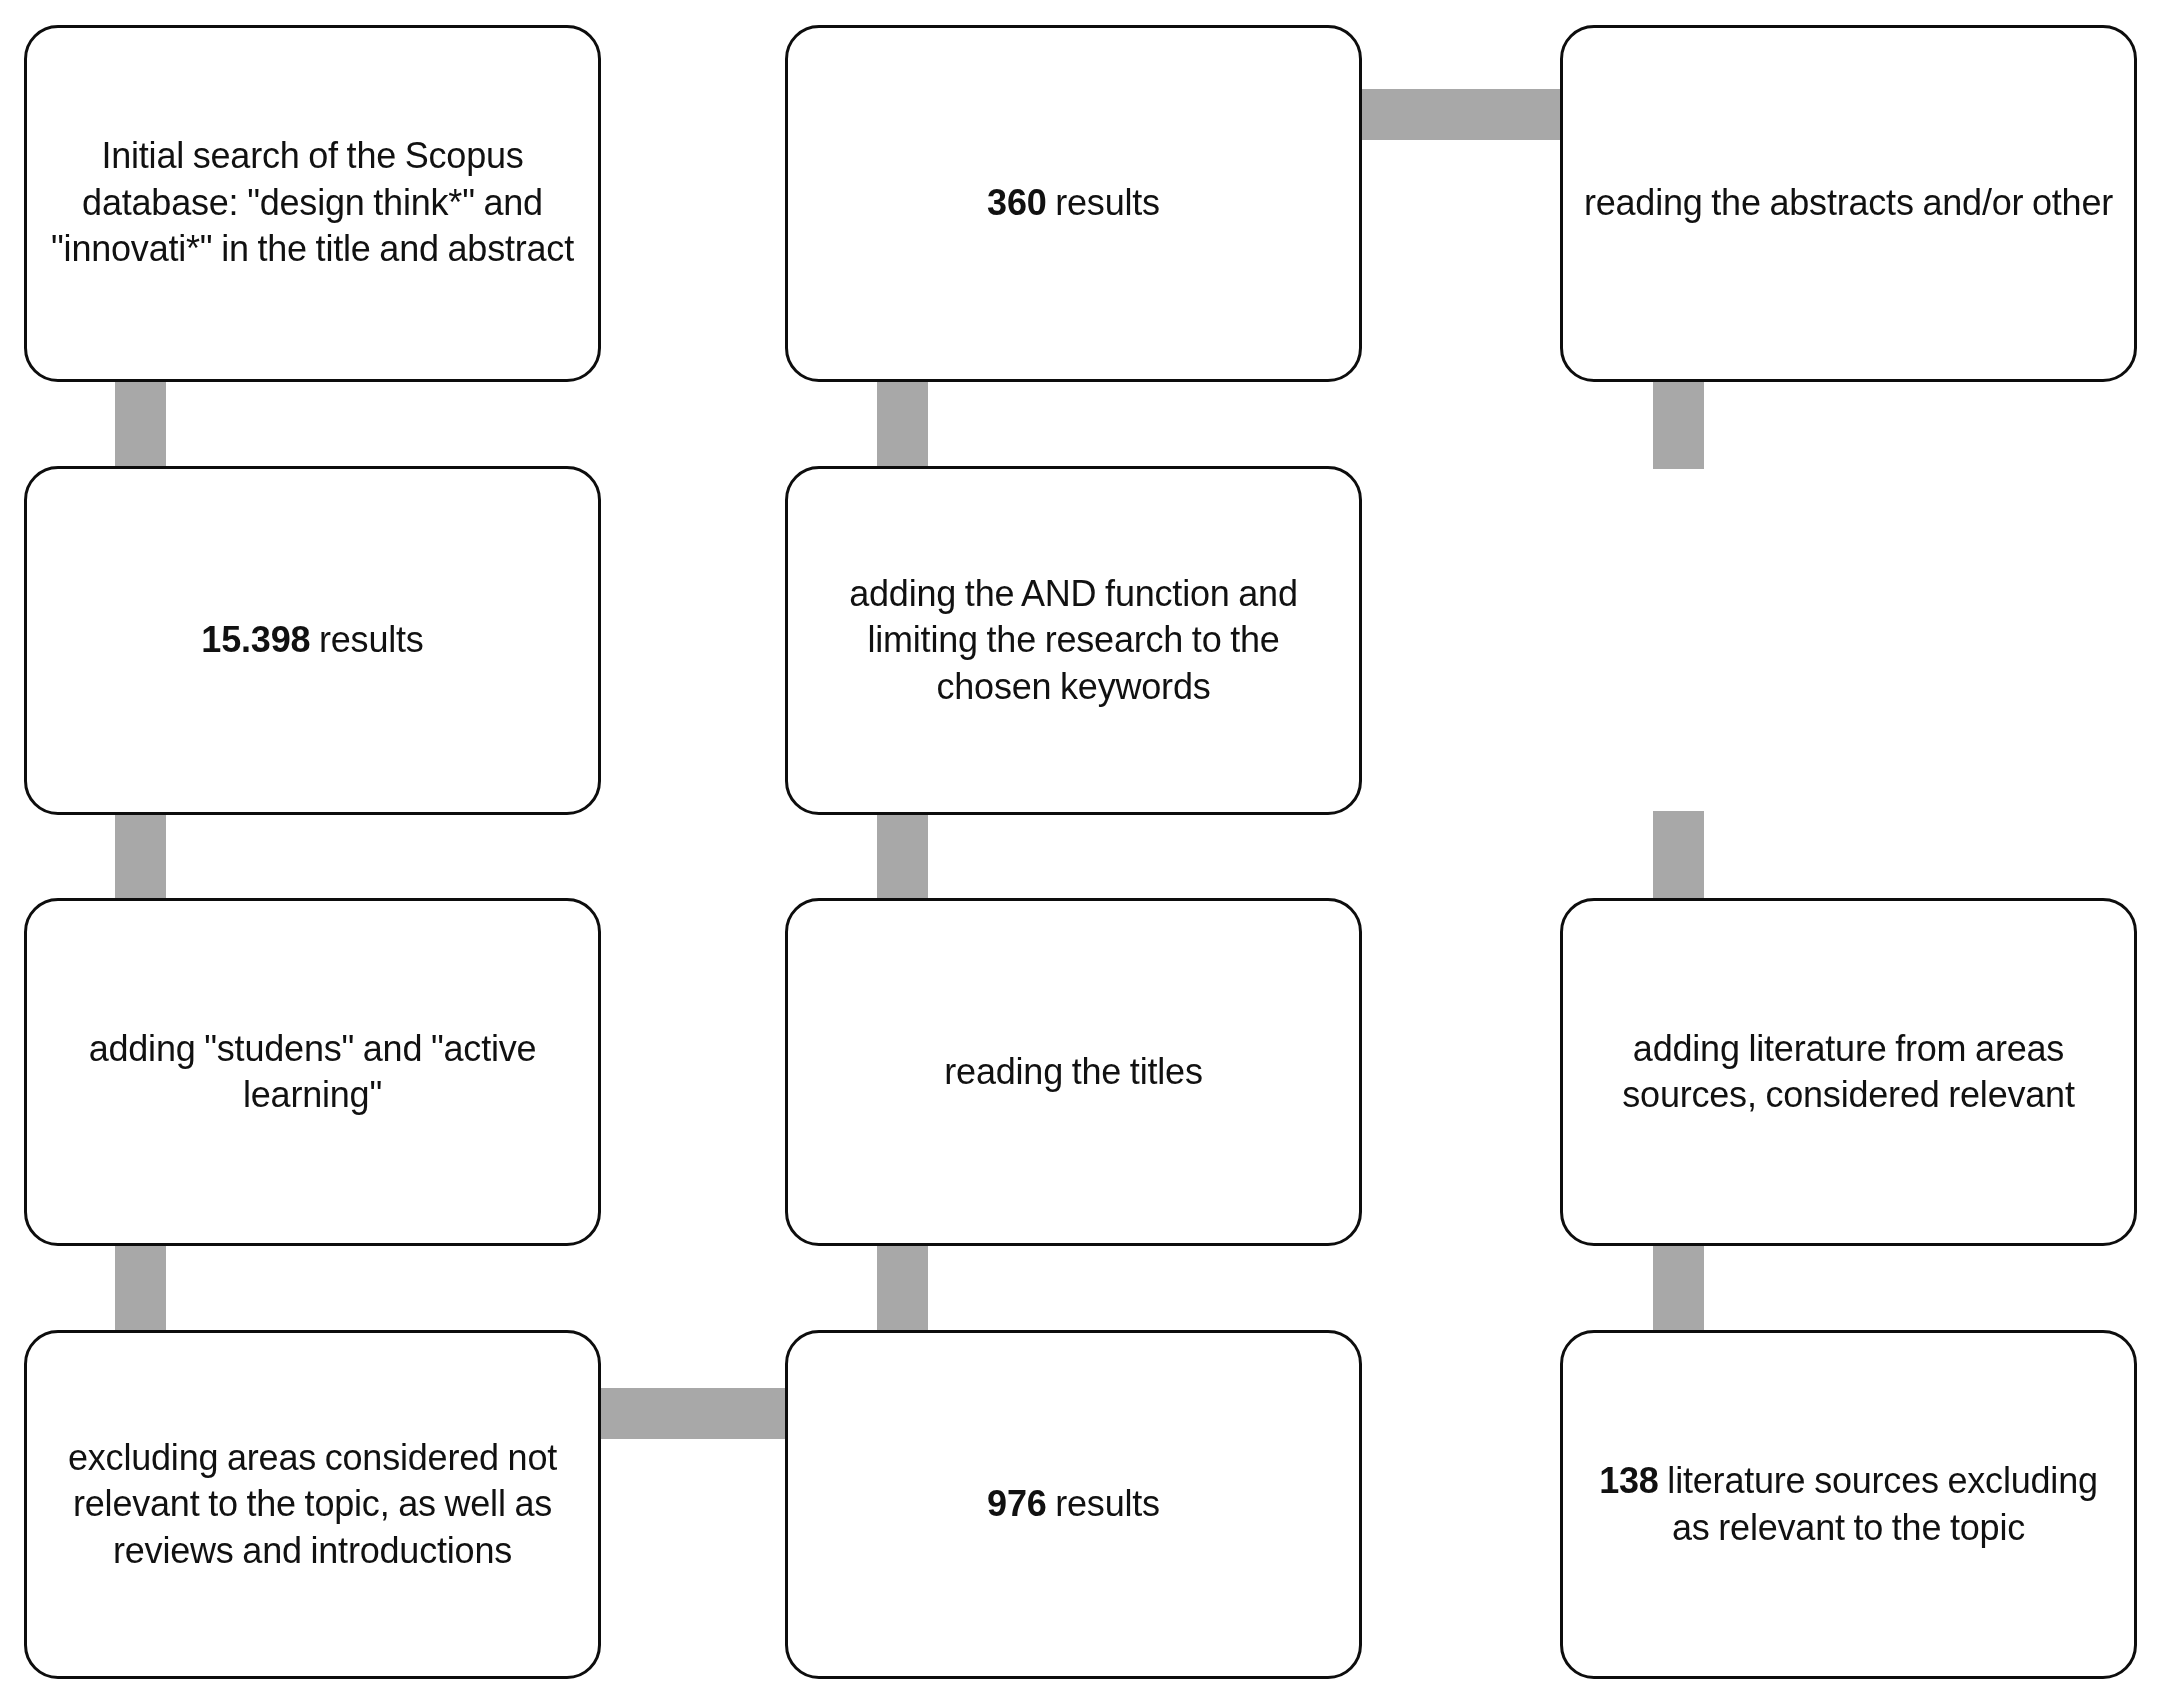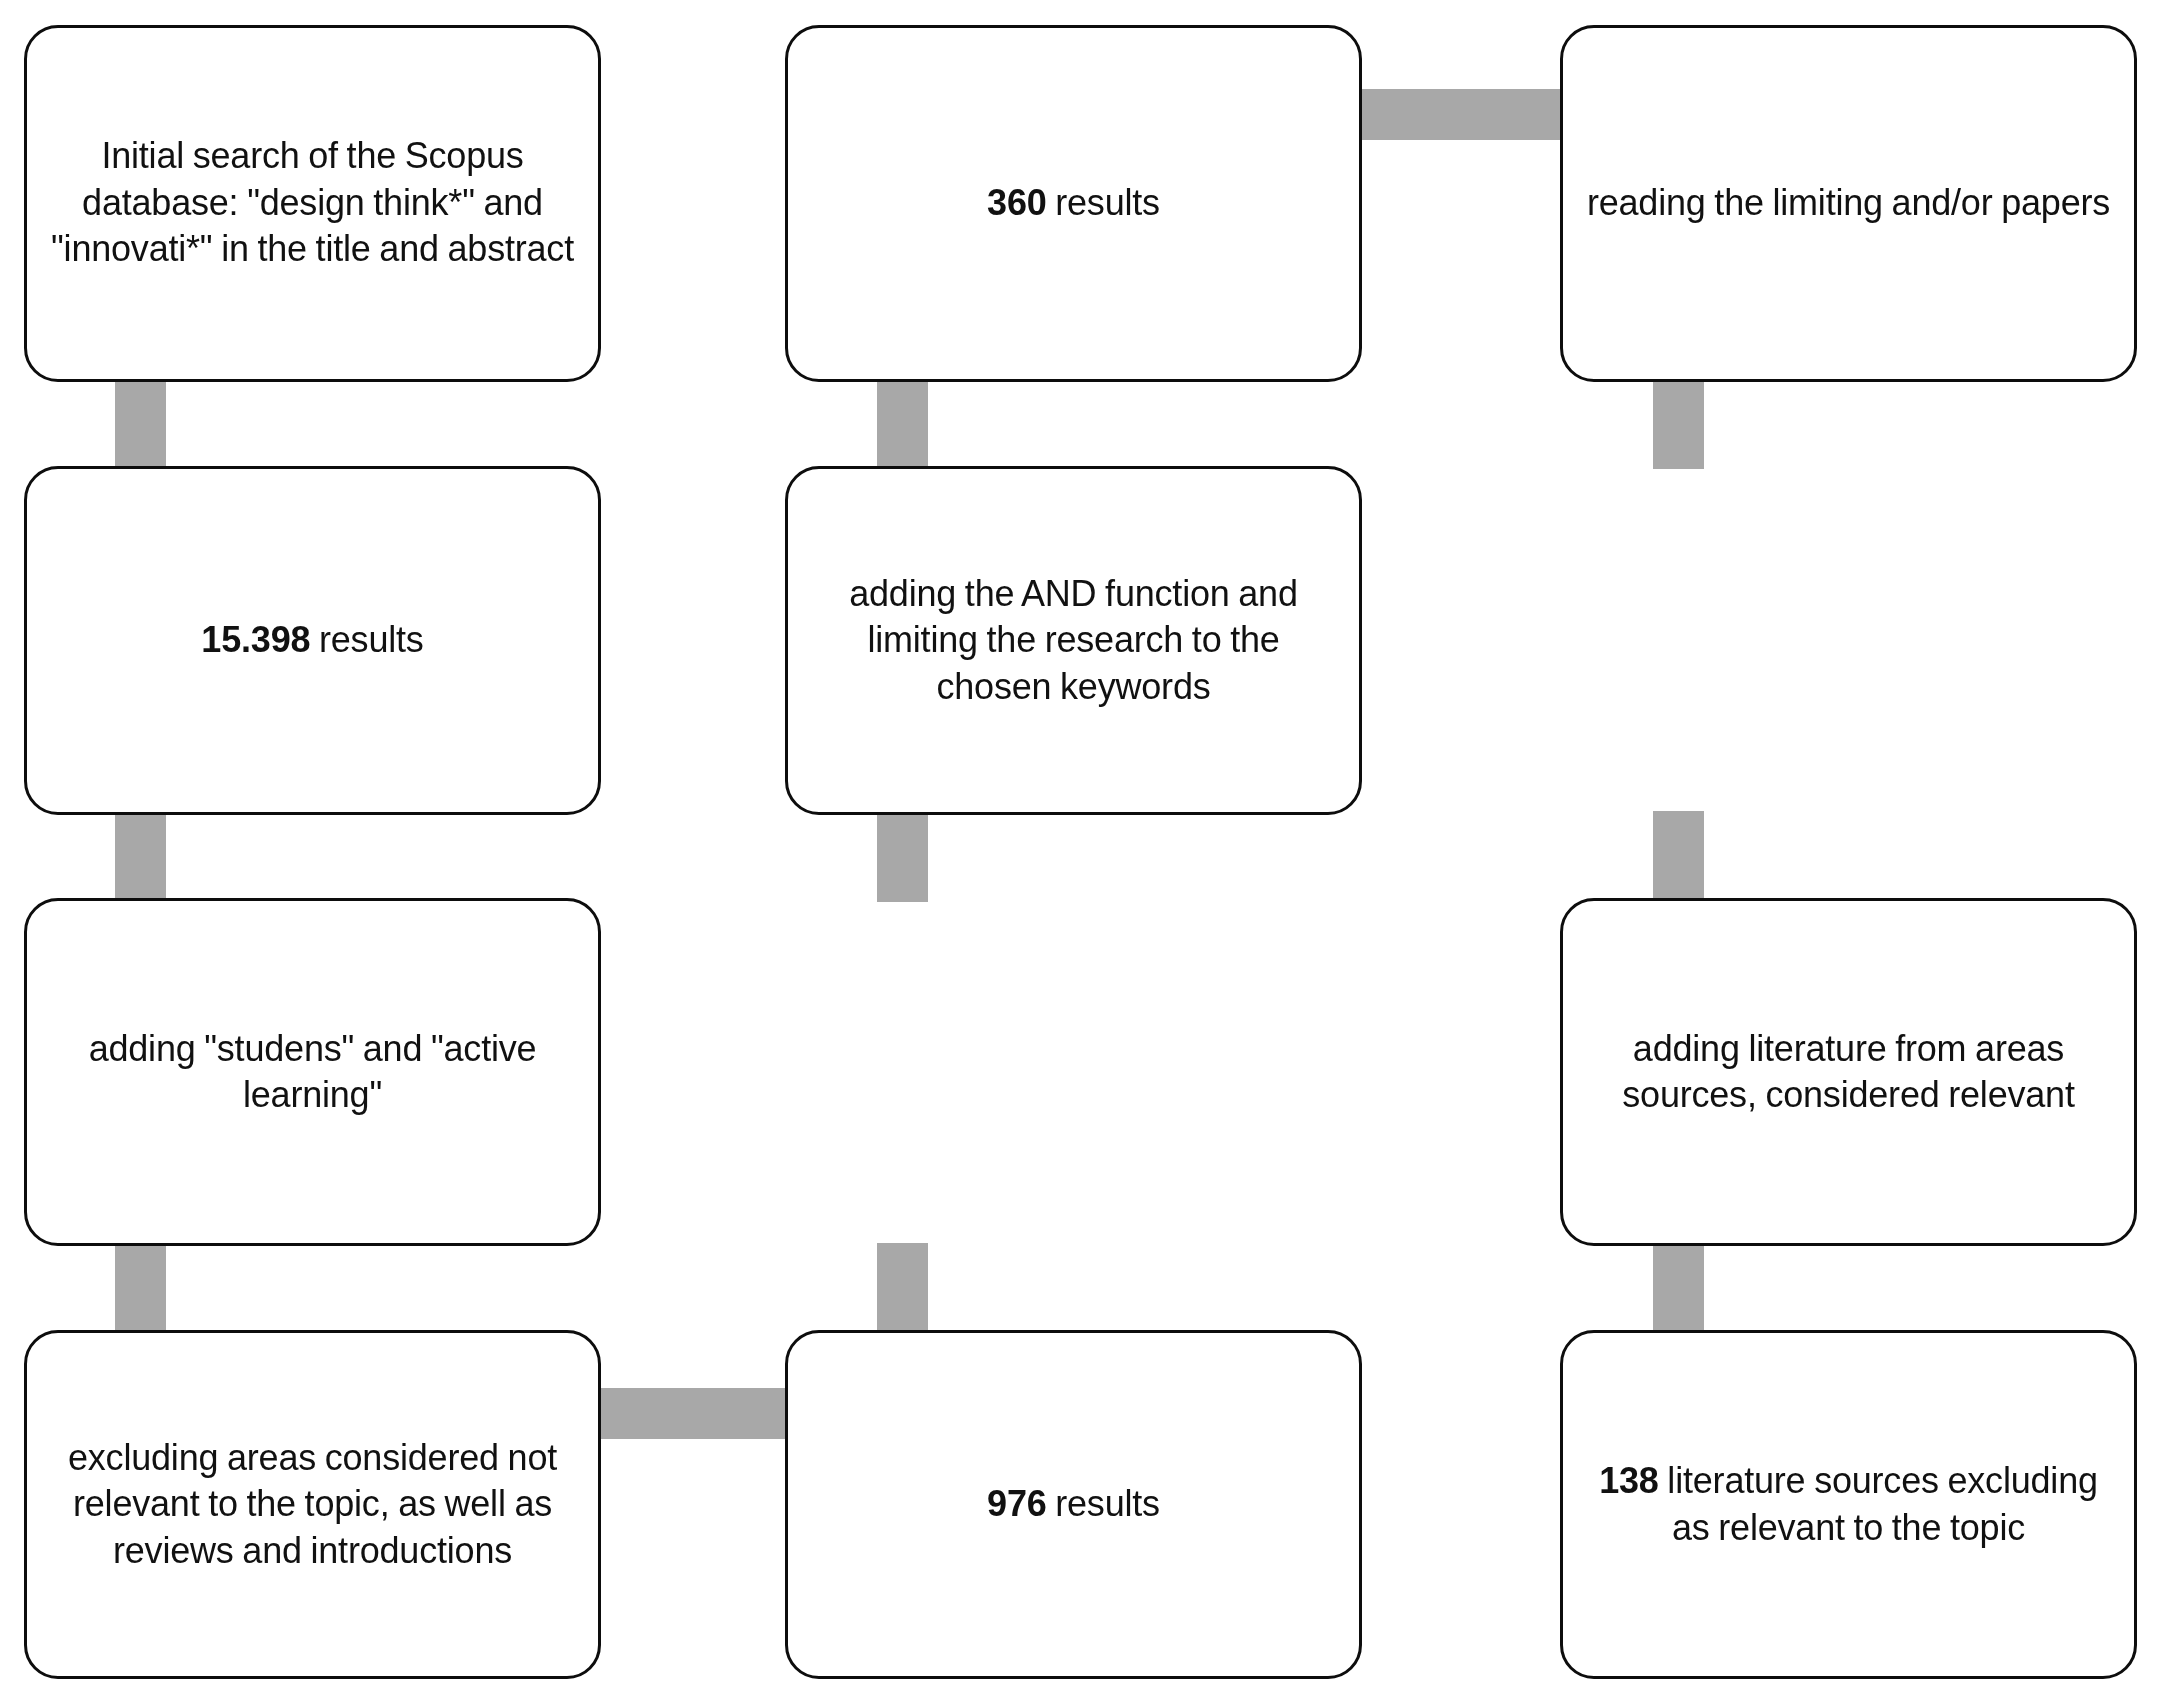--- a/index.html
+++ b/index.html
@@ -115,27 +115,30 @@
   </div>
 
   <div class="node col-2 row-1">
     <div class="node-text"><b>360</b><span> results</span></div>
   </div>
 
   <div class="node col-2 row-2">
     <div class="node-text">adding the AND function and limiting the research to the chosen keywords</div>
   </div>
 
+  <div class="node col-2 row-3">
+    <div class="node-text">reading the titles</div>
+  </div>
 
   <div class="node col-2 row-4">
     <div class="node-text"><b>976</b><span> results</span></div>
   </div>
 
   <div class="node col-3 row-1">
-    <div class="node-text">reading the limiting and/or papers</div>
+    <div class="node-text">reading the abstracts and/or other</div>
   </div>
 
 
   <div class="node col-3 row-3">
     <div class="node-text">adding literature from areas sources, considered relevant</div>
   </div>
 
   <div class="node col-3 row-4">
     <div class="node-text"><b>138</b><span> literature sources excluding as relevant to the topic</span></div>
   </div>

